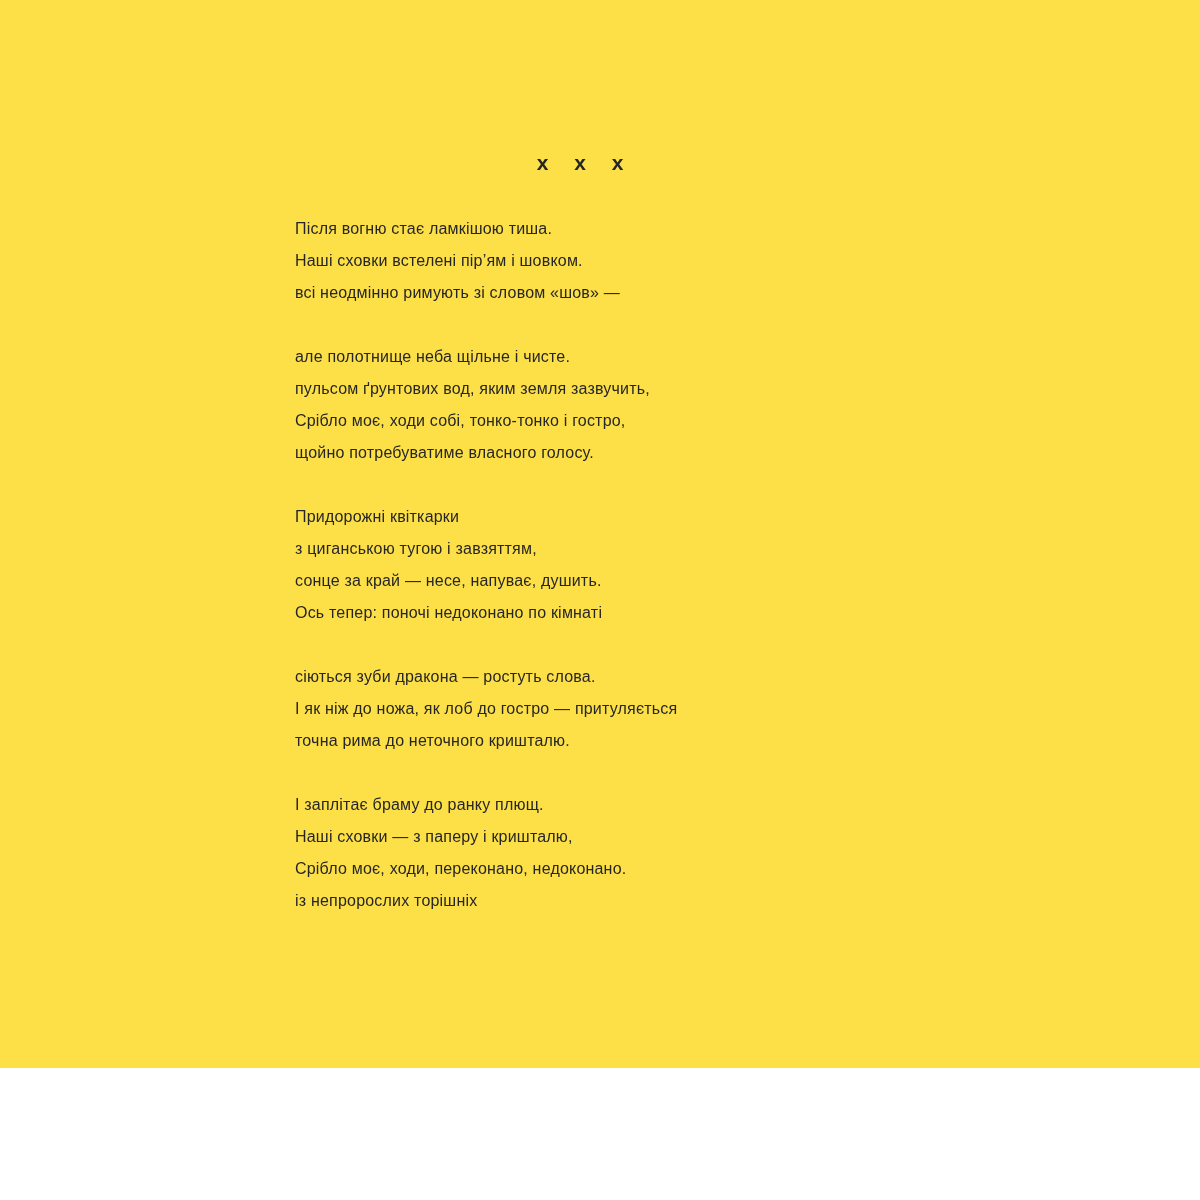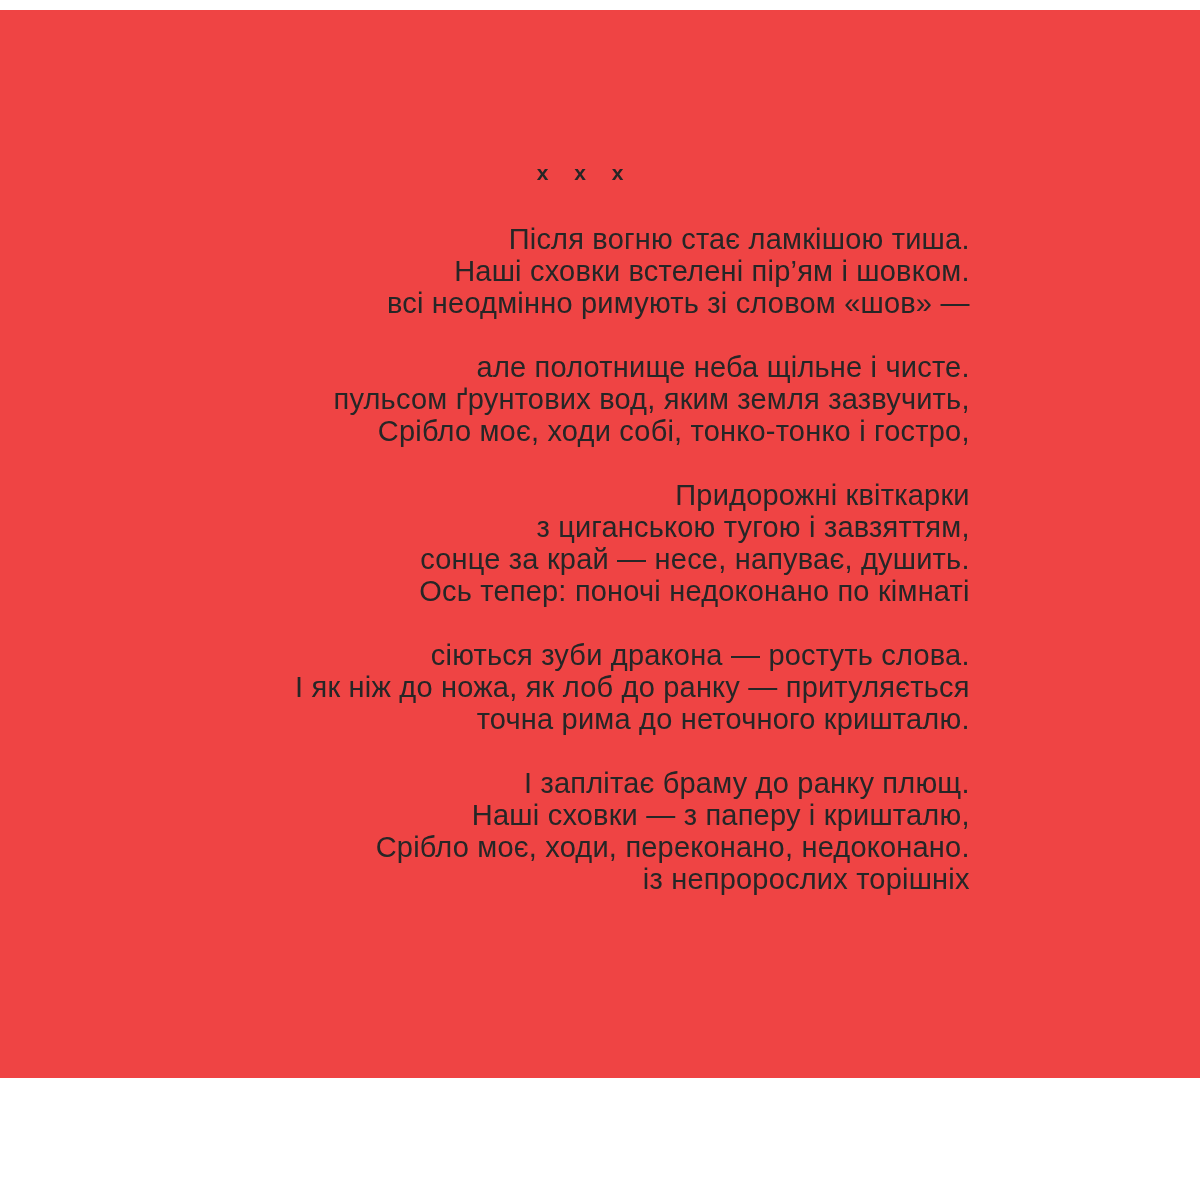--- a/index.html
+++ b/index.html
@@ -9,47 +9,45 @@
   }
   body {
     width: 1200px;
     height: 1200px;
     font-family: "Liberation Sans", sans-serif;
   }
   .page {
     position: relative;
     width: 1200px;
     height: 1068px;
-    background: #ef4444;
+    background: #fde047;
     overflow: hidden;
     color: #262626;
-    margin-top: 10px;
   }
   .section-marker {
     position: absolute;
     top: 150px;
     left: 580px;
     transform: translateX(-50%);
     font-size: 21px;
     line-height: 26px;
     font-weight: 700;
     letter-spacing: 10px;
     padding-left: 10px; 
     white-space: pre;
     color: #262626;
   }
   .poem {
     position: absolute;
     left: 295px;
     top: 213px;
-    font-size: 29px;
+    font-size: 16px;
     line-height: 32px;
     letter-spacing: 0.2px;
     color: #262626;
-    text-align: right;
   }
   .stanza {
     margin: 0 0 32px 0;
     padding: 0;
   }
   .poem-line {
     white-space: pre;
   }
   .page-number {
     position: absolute;
@@ -70,30 +68,31 @@
   <div class="poem" id="poem">
       <div class="stanza">
         <div class="poem-line">Після вогню стає ламкішою тиша.</div>
         <div class="poem-line">Наші сховки встелені пір’ям і шовком.</div>
         <div class="poem-line">всі неодмінно римують зі словом «шов» —</div>
       </div>
       <div class="stanza">
         <div class="poem-line">але полотнище неба щільне і чисте.</div>
         <div class="poem-line">пульсом ґрунтових вод, яким земля зазвучить,</div>
         <div class="poem-line">Срібло моє, ходи собі, тонко-тонко і гостро,</div>
+        <div class="poem-line">щойно потребуватиме власного голосу.</div>
       </div>
       <div class="stanza">
         <div class="poem-line">Придорожні квіткарки</div>
         <div class="poem-line">з циганською тугою і завзяттям,</div>
         <div class="poem-line">сонце за край — несе, напуває, душить.</div>
         <div class="poem-line">Ось тепер: поночі недоконано по кімнаті</div>
       </div>
       <div class="stanza">
         <div class="poem-line">сіються зуби дракона — ростуть слова.</div>
-        <div class="poem-line">І як ніж до ножа, як лоб до ранку — притуляється</div>
+        <div class="poem-line">І як ніж до ножа, як лоб до гостро — притуляється</div>
         <div class="poem-line">точна рима до неточного кришталю.</div>
       </div>
       <div class="stanza">
         <div class="poem-line">І заплітає браму до ранку плющ.</div>
         <div class="poem-line">Наші сховки — з паперу і кришталю,</div>
         <div class="poem-line">Срібло моє, ходи, переконано, недоконано.</div>
         <div class="poem-line">із непророслих торішніх</div>
       </div>
     </div>
 

